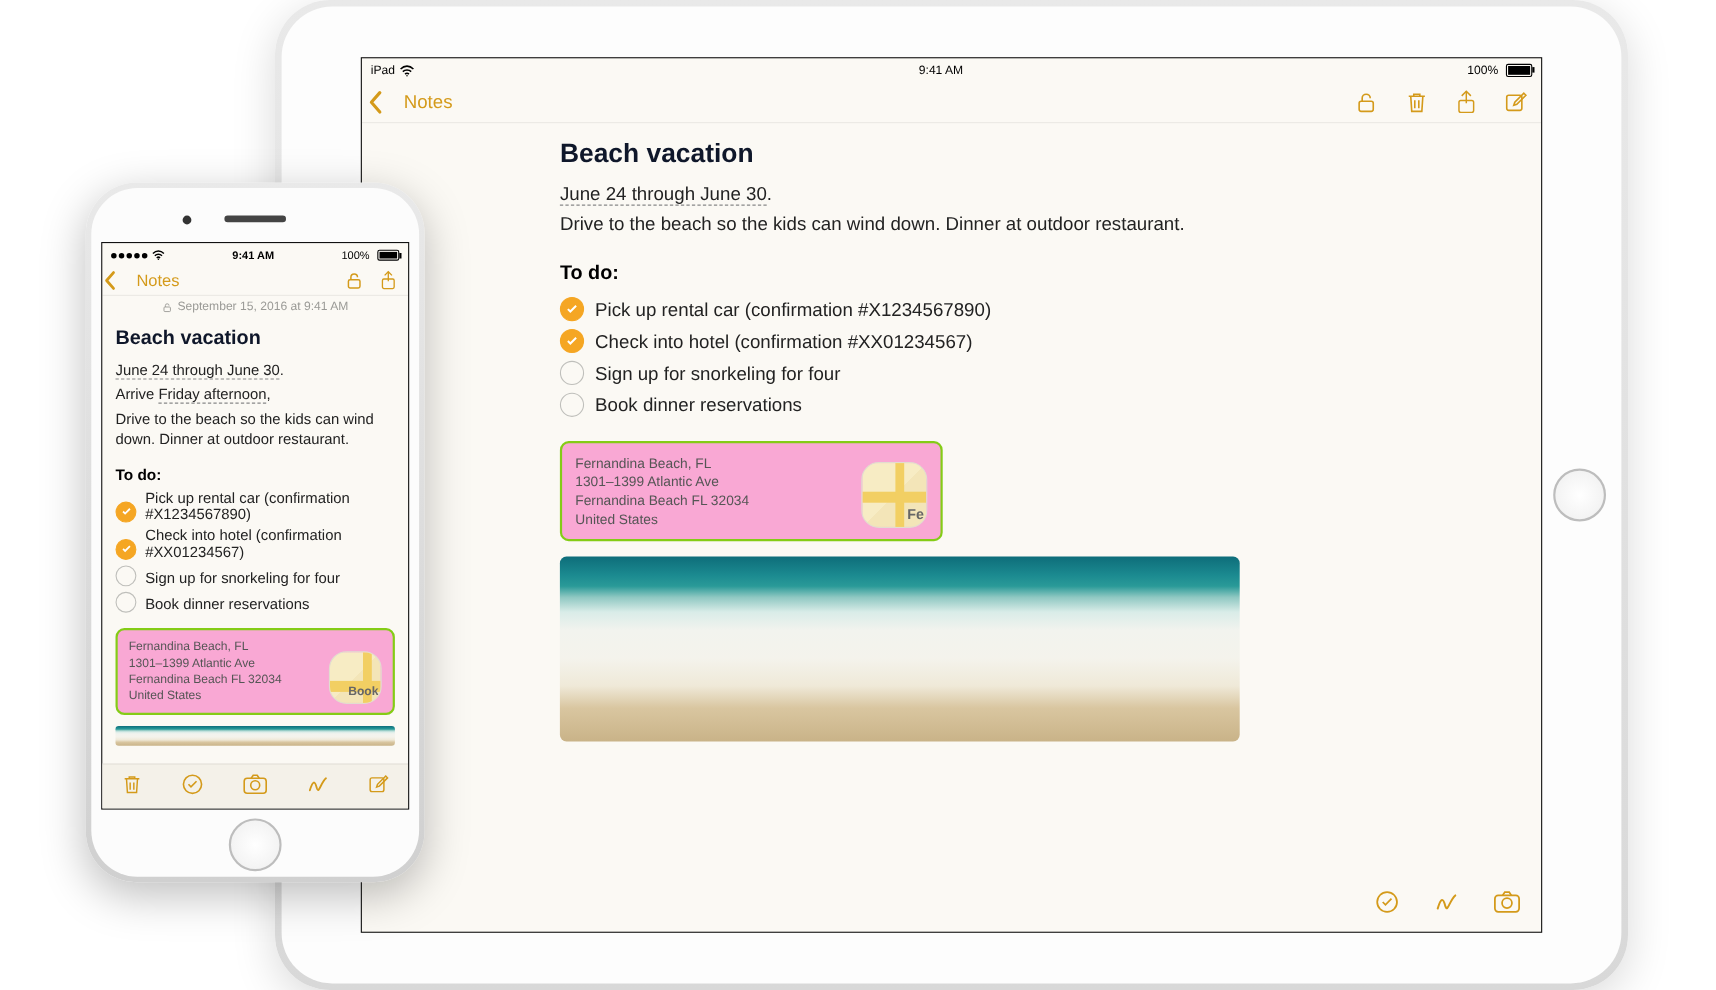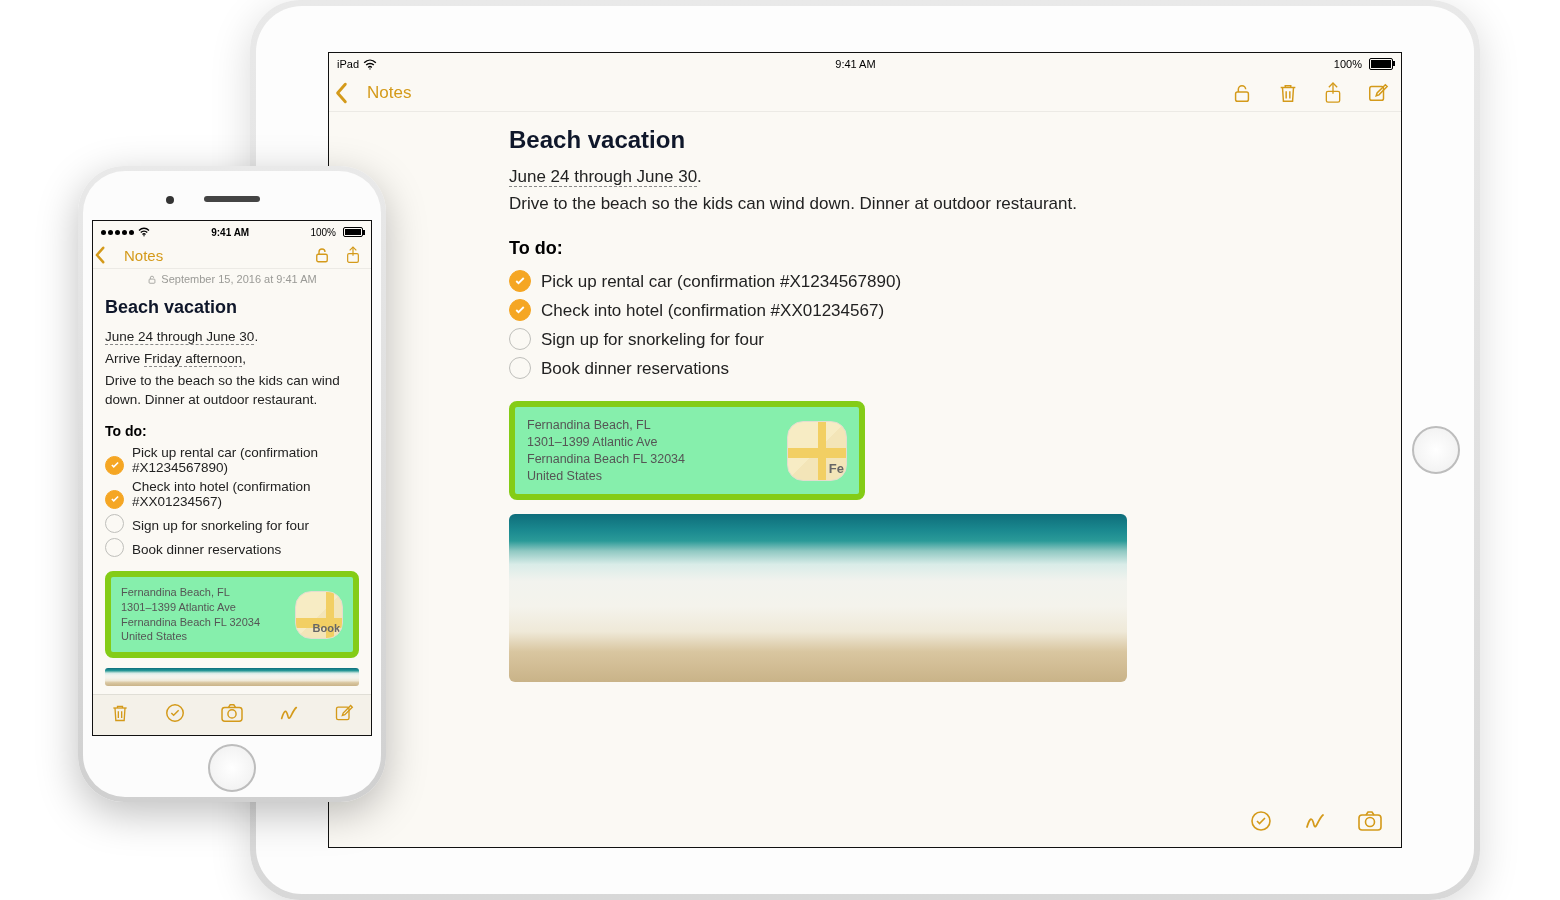--- a/index.html
+++ b/index.html
@@ -163,25 +163,25 @@
     display:flex; align-items:center; justify-content:center;
   }
   .check-circle.done { background:#f5a623; border-color:#f5a623; }
   .check-circle.done svg { stroke:#fff; }
   .phone .check-circle { width:17px; height:17px; }
 
   
   .mapcard {
     margin-top:22px;
     width:320px;
-    border:6px solid #84cc16;
+    border:2px solid #84cc16;
     border-radius:8px;
     padding:10px 12px;
-    display:flex; align-items:center; justify-content:space-between;
-    background:#86efac;
+    display:flex; align-items:flex-end; justify-content:space-between;
+    background:#f9a8d4;
   }
   .phone .mapcard { width:auto; margin:14px 0 0 0; padding:8px 10px; }
   .mapcard .addr { font-size:12.5px; color:#555; line-height:1.35; }
   .phone .mapcard .addr { font-size:11px; }
   .mapthumb {
     width:58px; height:58px; flex:none; border-radius:16px;
     border:1px solid #e2ddcf;
     background:
       linear-gradient(135deg,#f7ecc4 0 50%,#f3e5b8 50% 100%);
     position:relative; overflow:hidden;

